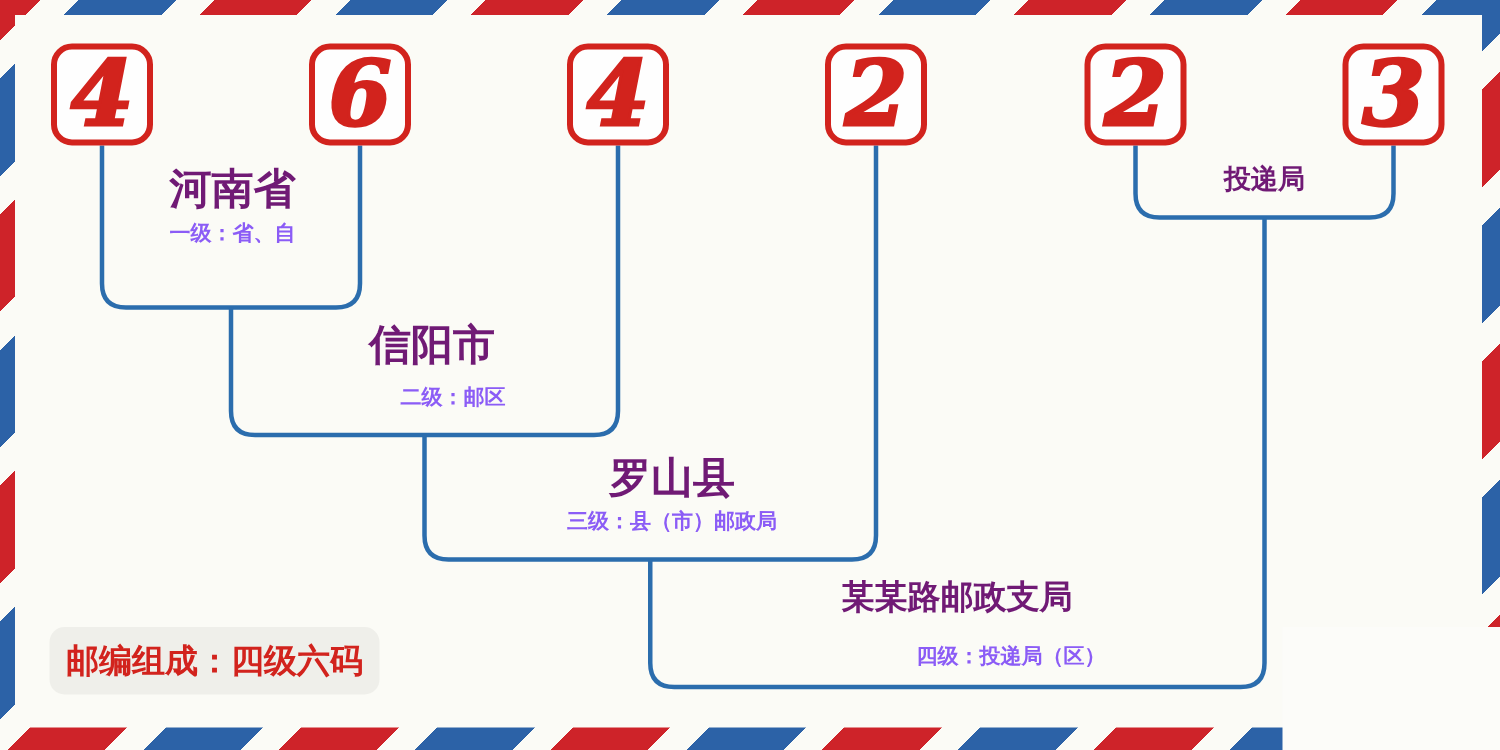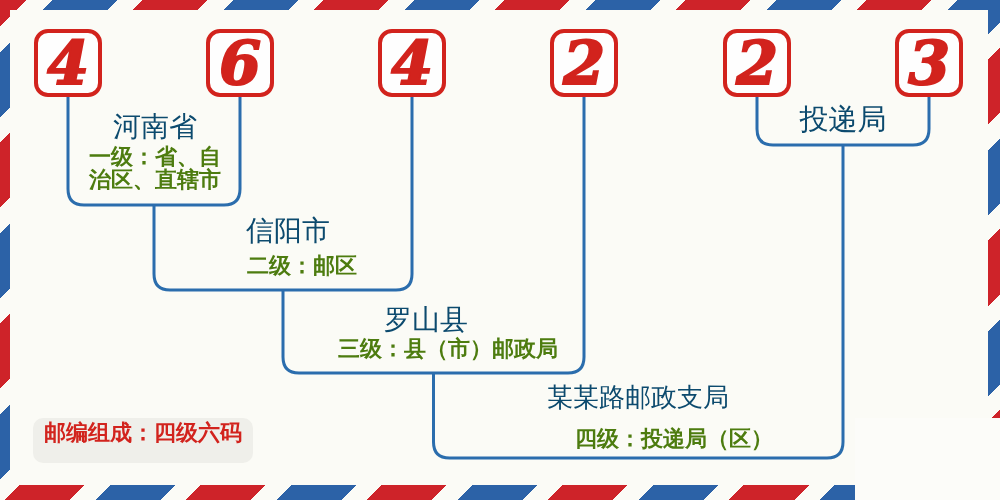--- a/index.html
+++ b/index.html
@@ -9,27 +9,27 @@
          #CE2329 0 19px, #FBFBF6 19px 37px, #2C62A7 37px 83px,
          #FBFBF6 83px 101px, #CE2329 101px 128px);}
   .inner{position:absolute;left:10px;top:10px;right:12px;bottom:15px;background:#FBFBF6;}
   .corner-patch{position:absolute;right:0;bottom:0;width:145px;height:82px;background:#FCFCF9;}
   .digit-box{position:absolute;top:29px;width:68px;height:68px;background:#FEFEFE;
              border:4px solid #D2231D;border-radius:14px;box-sizing:border-box;
              display:flex;align-items:center;justify-content:center;}
   .digit{font-family:"DejaVu Serif",serif;font-weight:bold;font-style:italic;
          font-size:60px;color:#D2231D;line-height:1;-webkit-text-stroke:2px #D2231D;}
   svg.connectors{position:absolute;left:0;top:0;}
-  .place{position:absolute;transform:translateX(-50%);color:#0c4a6e;font-weight:normal;
+  .place{position:absolute;transform:translateX(-50%);color:#701a75;font-weight:bold;
          font-size:28px;line-height:33px;white-space:nowrap;}
-  .desc{position:absolute;transform:translateX(-50%);color:#4d7c0f;font-weight:bold;
-        font-size:22px;white-space:nowrap;text-align:center;line-height:23px;}
+  .desc{position:absolute;transform:translateX(-50%);color:#8b5cf6;font-weight:bold;
+        font-size:14px;white-space:nowrap;text-align:center;line-height:23px;}
   .footer{position:absolute;left:33px;top:418px;width:220px;height:45px;background:#EFEFEA;
           border-radius:10px;color:#D2231D;font-weight:bold;font-size:22px;
-          display:flex;justify-content:center;}
+          display:flex;align-items:center;justify-content:center;}
 </style>
 </head>
 <body>
 
 <div class="inner"></div>
 <div class="corner-patch"></div>
 
 <svg class="connectors" width="1000" height="500" viewBox="0 0 1000 500">
   <g fill="none" stroke="#2B6DAD" stroke-width="3">
     <path d="M68 97 L68 189 Q68 205 84 205 L224 205 Q240 205 240 189 L240 97"></path>
@@ -55,29 +55,28 @@
 <div class="digit-box" style="left:723px">
     <span class="digit">2</span>
   </div>
 <div class="digit-box" style="left:895px">
     <span class="digit">3</span>
   </div>
 
 <div class="place" style="left:155px;top:110px">河南省</div>
 <div class="desc" style="left:155px;top:145px">
   <div>一级：省、自</div>
-  <div>治区、直辖市</div>
 </div>
 
 <div class="place" style="left:288px;top:214px">信阳市</div>
 <div class="desc" style="left:302px;top:254px">二级：邮区</div>
 
-<div class="place" style="left:426px;top:303px">罗山县</div>
+<div class="place" style="left:448px;top:303px">罗山县</div>
 <div class="desc" style="left:448px;top:337px">三级：县（市）邮政局</div>
 
-<div class="place" style="left:638px;top:384px;font-size:26px;line-height:28px">某某路邮政支局</div>
+<div class="place" style="left:638px;top:384px;font-size:22px;line-height:28px">某某路邮政支局</div>
 <div class="desc" style="left:674px;top:427px">四级：投递局（区）</div>
 
-<div class="place" style="left:843px;top:105px;font-size:29px;line-height:29px">投递局</div>
+<div class="place" style="left:843px;top:105px;font-size:18px;line-height:29px">投递局</div>
 
 <div class="footer">
   <span>邮编组成：四级六码</span>
 </div>
 
 </body></html>

